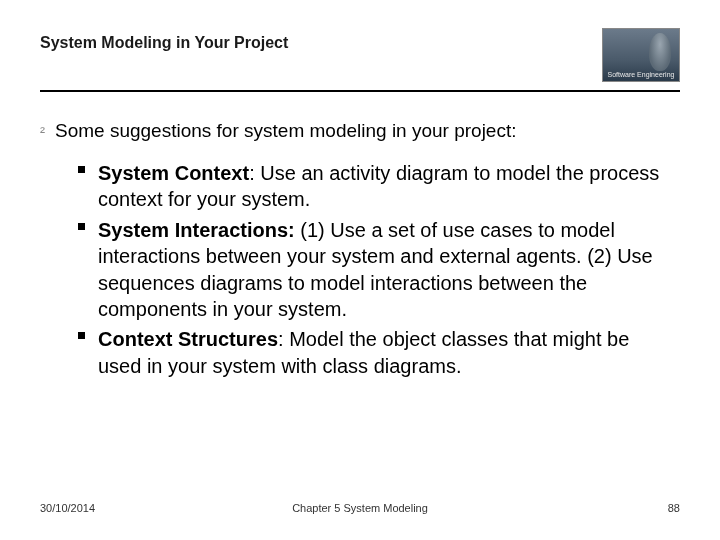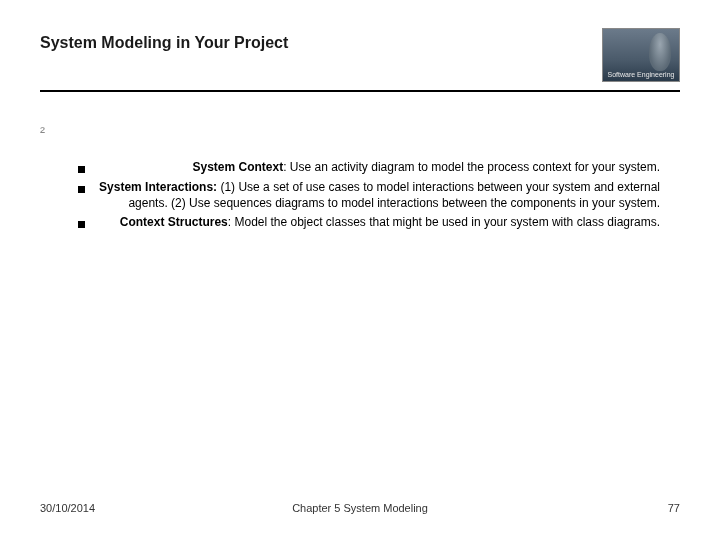--- a/index.html
+++ b/index.html
@@ -76,26 +76,25 @@
     font-size: 15px;
     line-height: 24px;
     color: #888;
   }
   .bullets {
     list-style: none;
     padding-left: 58px;
     padding-right: 20px;
   }
   .bullets li {
-    font-size: 12px;
+    font-size: 20px;
     line-height: 1.32;
     margin-bottom: 4px;
     position: relative;
     color: #000;
-    text-align: right;
   }
   .bullets li .sq {
     position: absolute;
     left: -20px;
     top: 6px;
     width: 7px;
     height: 7px;
     background: #000;
   }
   .bullets li .term {
@@ -130,20 +129,21 @@
     <div class="logo">
       <div class="logo-text">Software Engineering</div>
     </div>
   </div>
 
   <hr class="divider">
 
   <div class="content">
     <div class="lead">
       <span class="diamond-bullet">²</span>
+      <span>Some suggestions for system modeling in your project:</span>
     </div>
 
     <ul class="bullets">
       <li>
         <span class="sq"></span>
         <span class="term">System Context</span><span>: Use an activity diagram to model the process context for your system.</span>
       </li>
       <li>
         <span class="sq"></span>
         <span class="term">System Interactions:</span><span> (1) Use a set of use cases to model interactions between your system and external agents. (2) Use sequences diagrams to model interactions between the components in your system.</span>
@@ -151,16 +151,16 @@
       <li>
         <span class="sq"></span>
         <span class="term">Context Structures</span><span>: Model the object classes that might be used in your system with class diagrams.</span>
       </li>
     </ul>
   </div>
 
   <div class="footer">
     <span class="date">30/10/2014</span>
     <span class="center">Chapter 5 System Modeling</span>
-    <span class="pagenum">77</span>
+    <span class="pagenum">88</span>
   </div>
 
 </div>
 
 </body></html>

